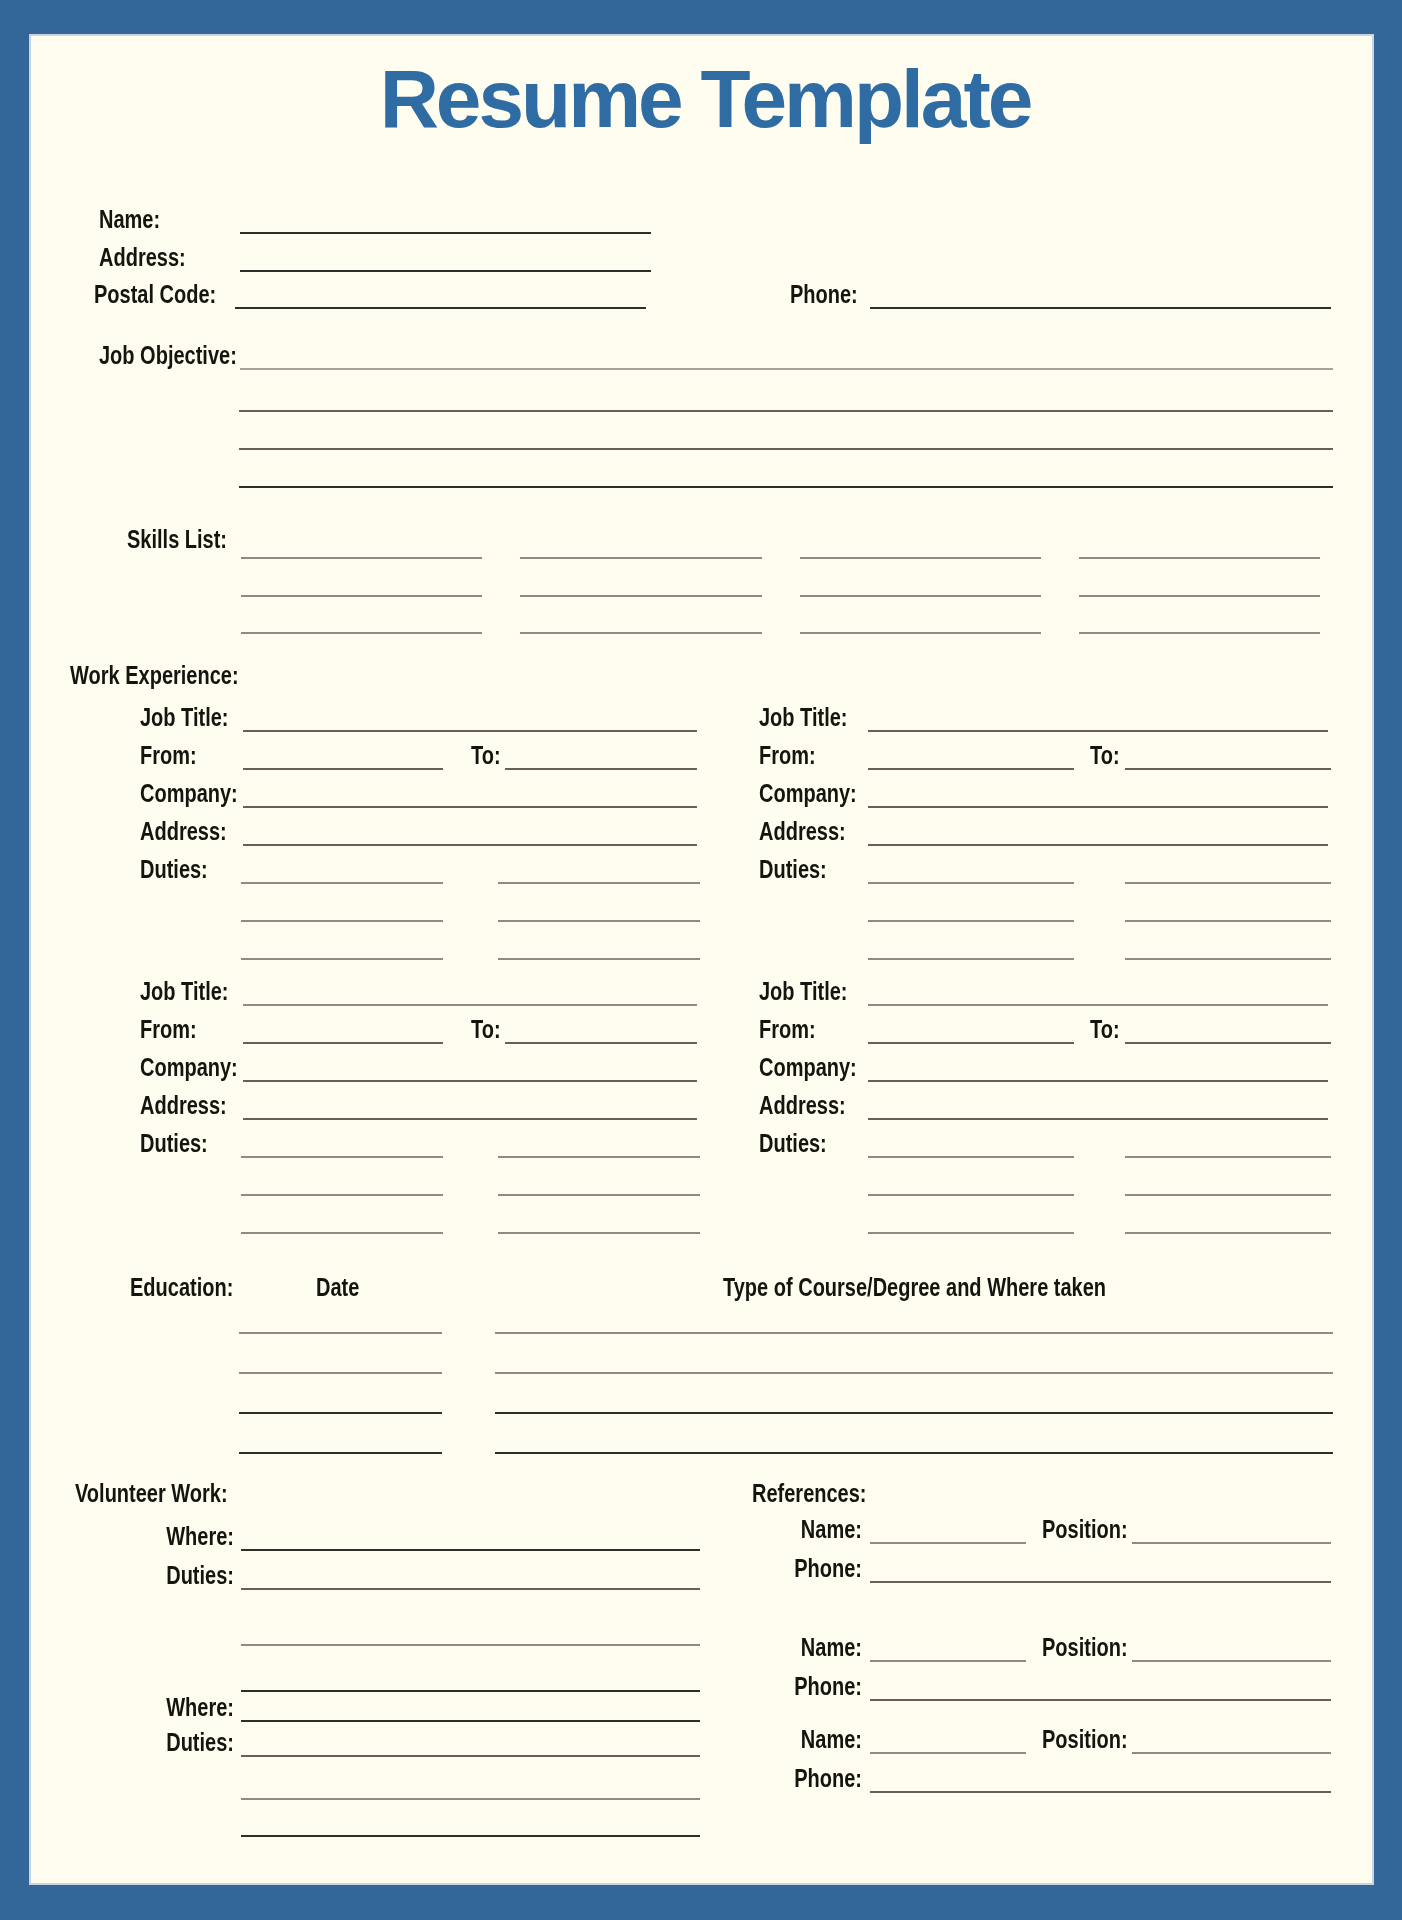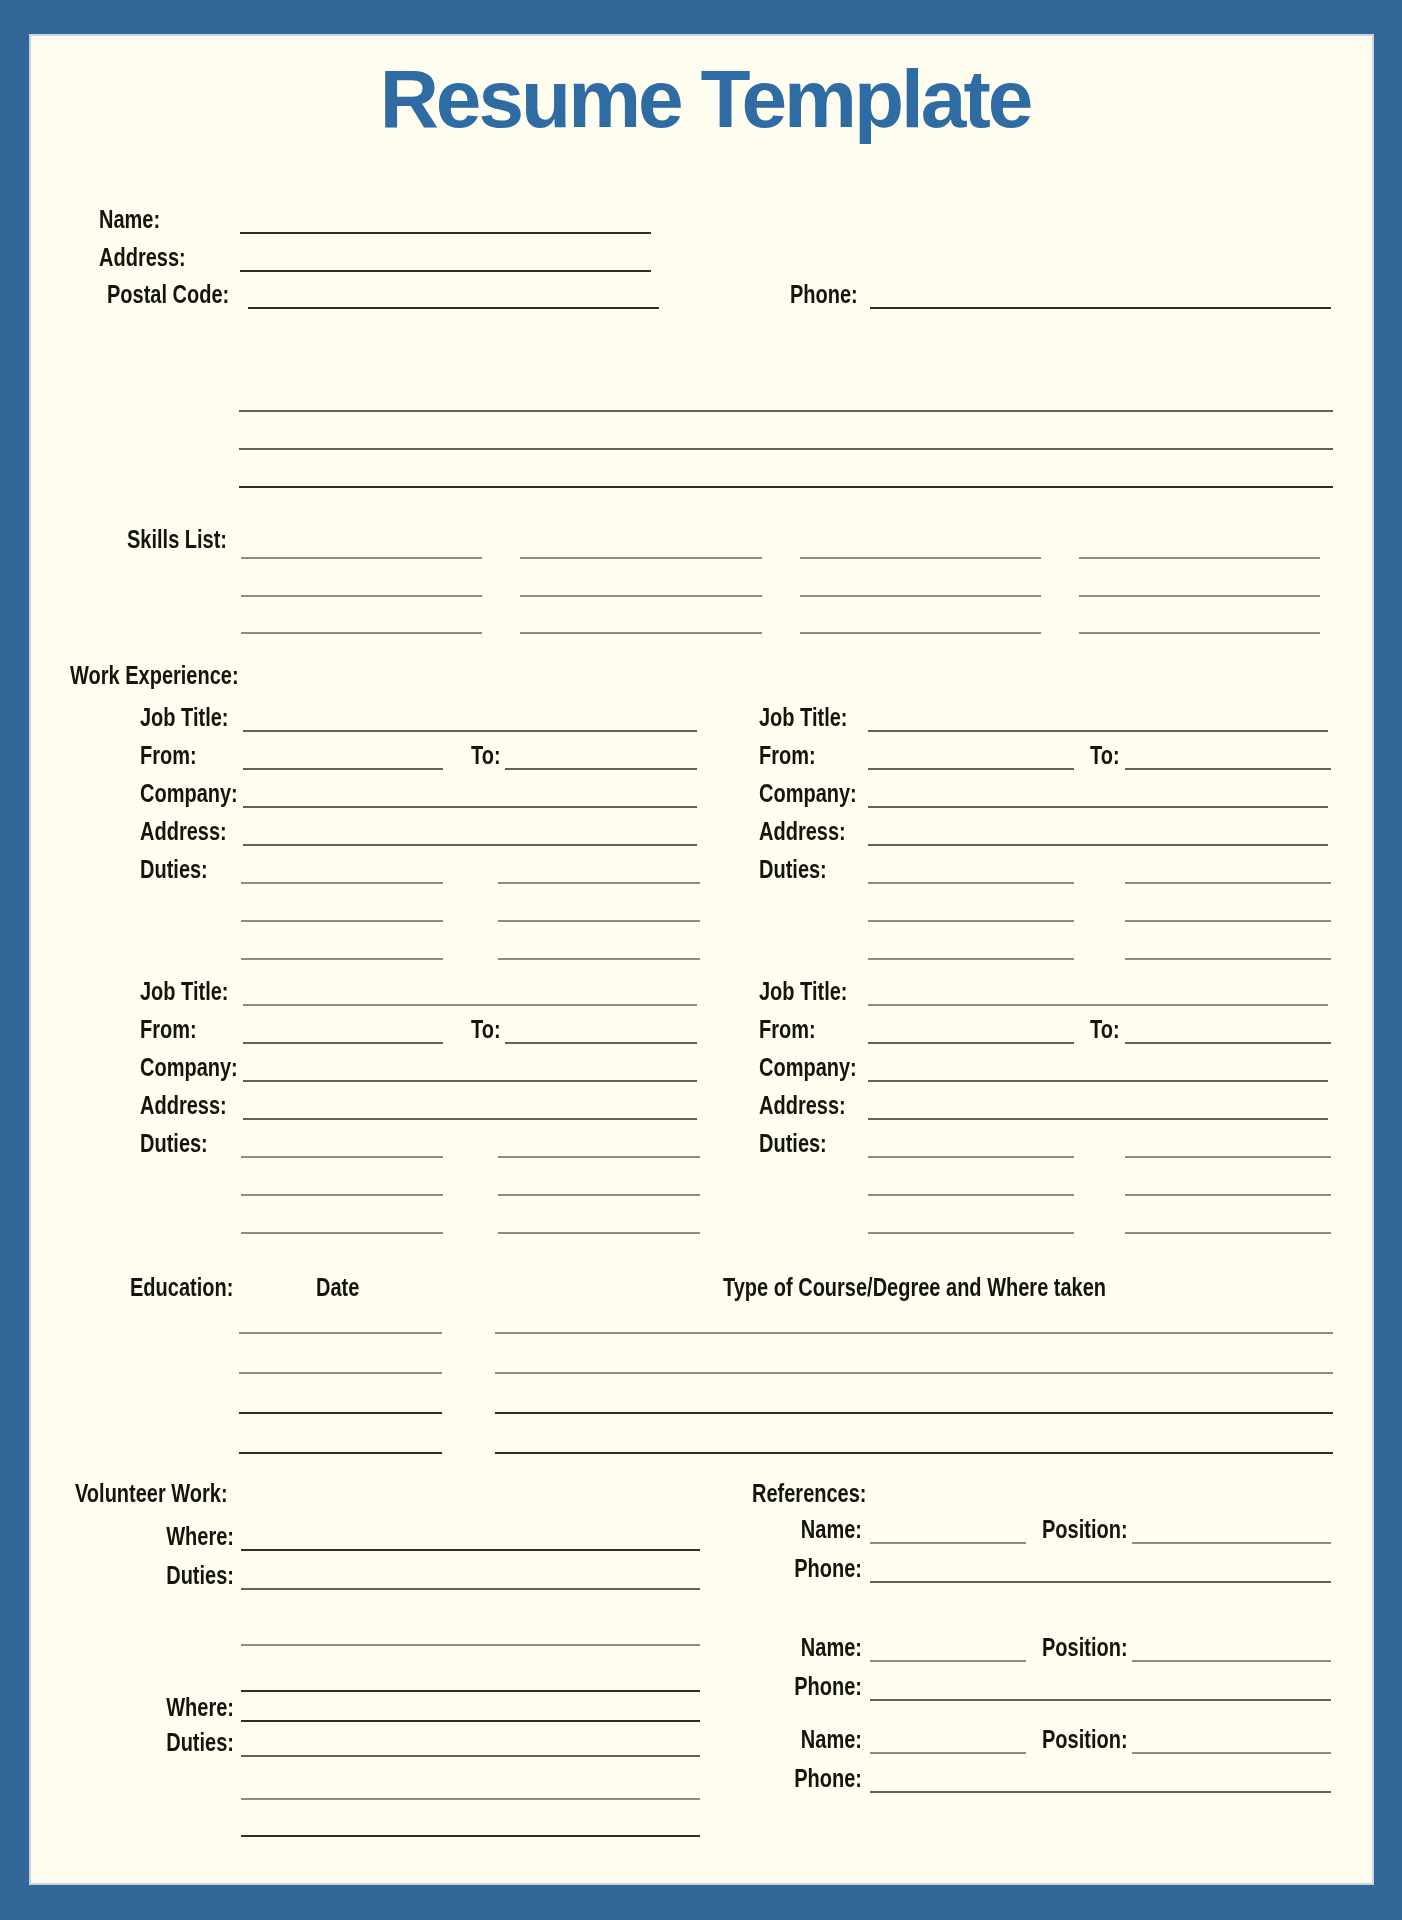--- a/index.html
+++ b/index.html
@@ -69,29 +69,33 @@
   <div class="title">Resume Template</div>
 
   <div class="row" style="left:99px;top:200px;width:552px">
     <div class="lab" style="width:141px">Name:</div>
     <div class="ln grow d"></div>
   </div>
   <div class="row" style="left:99px;top:238px;width:552px">
     <div class="lab" style="width:141px">Address:</div>
     <div class="ln grow d"></div>
   </div>
-  <div class="row" style="left:107px;top:275px;width:552px">
+  <div class="row" style="left:94px;top:275px;width:552px">
     <div class="lab" style="width:141px">Postal Code:</div>
     <div class="ln grow d"></div>
   </div>
   <div class="row" style="left:790px;top:275px;width:541px">
     <div class="lab" style="width:80px">Phone:</div>
     <div class="ln grow d"></div>
   </div>
 
+  <div class="row" style="left:99px;top:336px;width:1234px">
+    <div class="lab" style="width:141px">Job Objective:</div>
+    <div class="ln grow l"></div>
+  </div>
   <div class="bar" style="left:239px;top:410px;width:1094px"></div>
   <div class="bar" style="left:239px;top:448px;width:1094px"></div>
   <div class="bar d" style="left:239px;top:486px;width:1094px"></div>
 
   <div class="hdr" style="left:127px;top:524px">Skills List:</div>
   <div class="skillrow" style="left:241px;top:525px;width:1079px">
     <div class="ln s"></div>
     <div class="ln s"></div>
     <div class="ln s"></div>
     <div class="ln s"></div>

